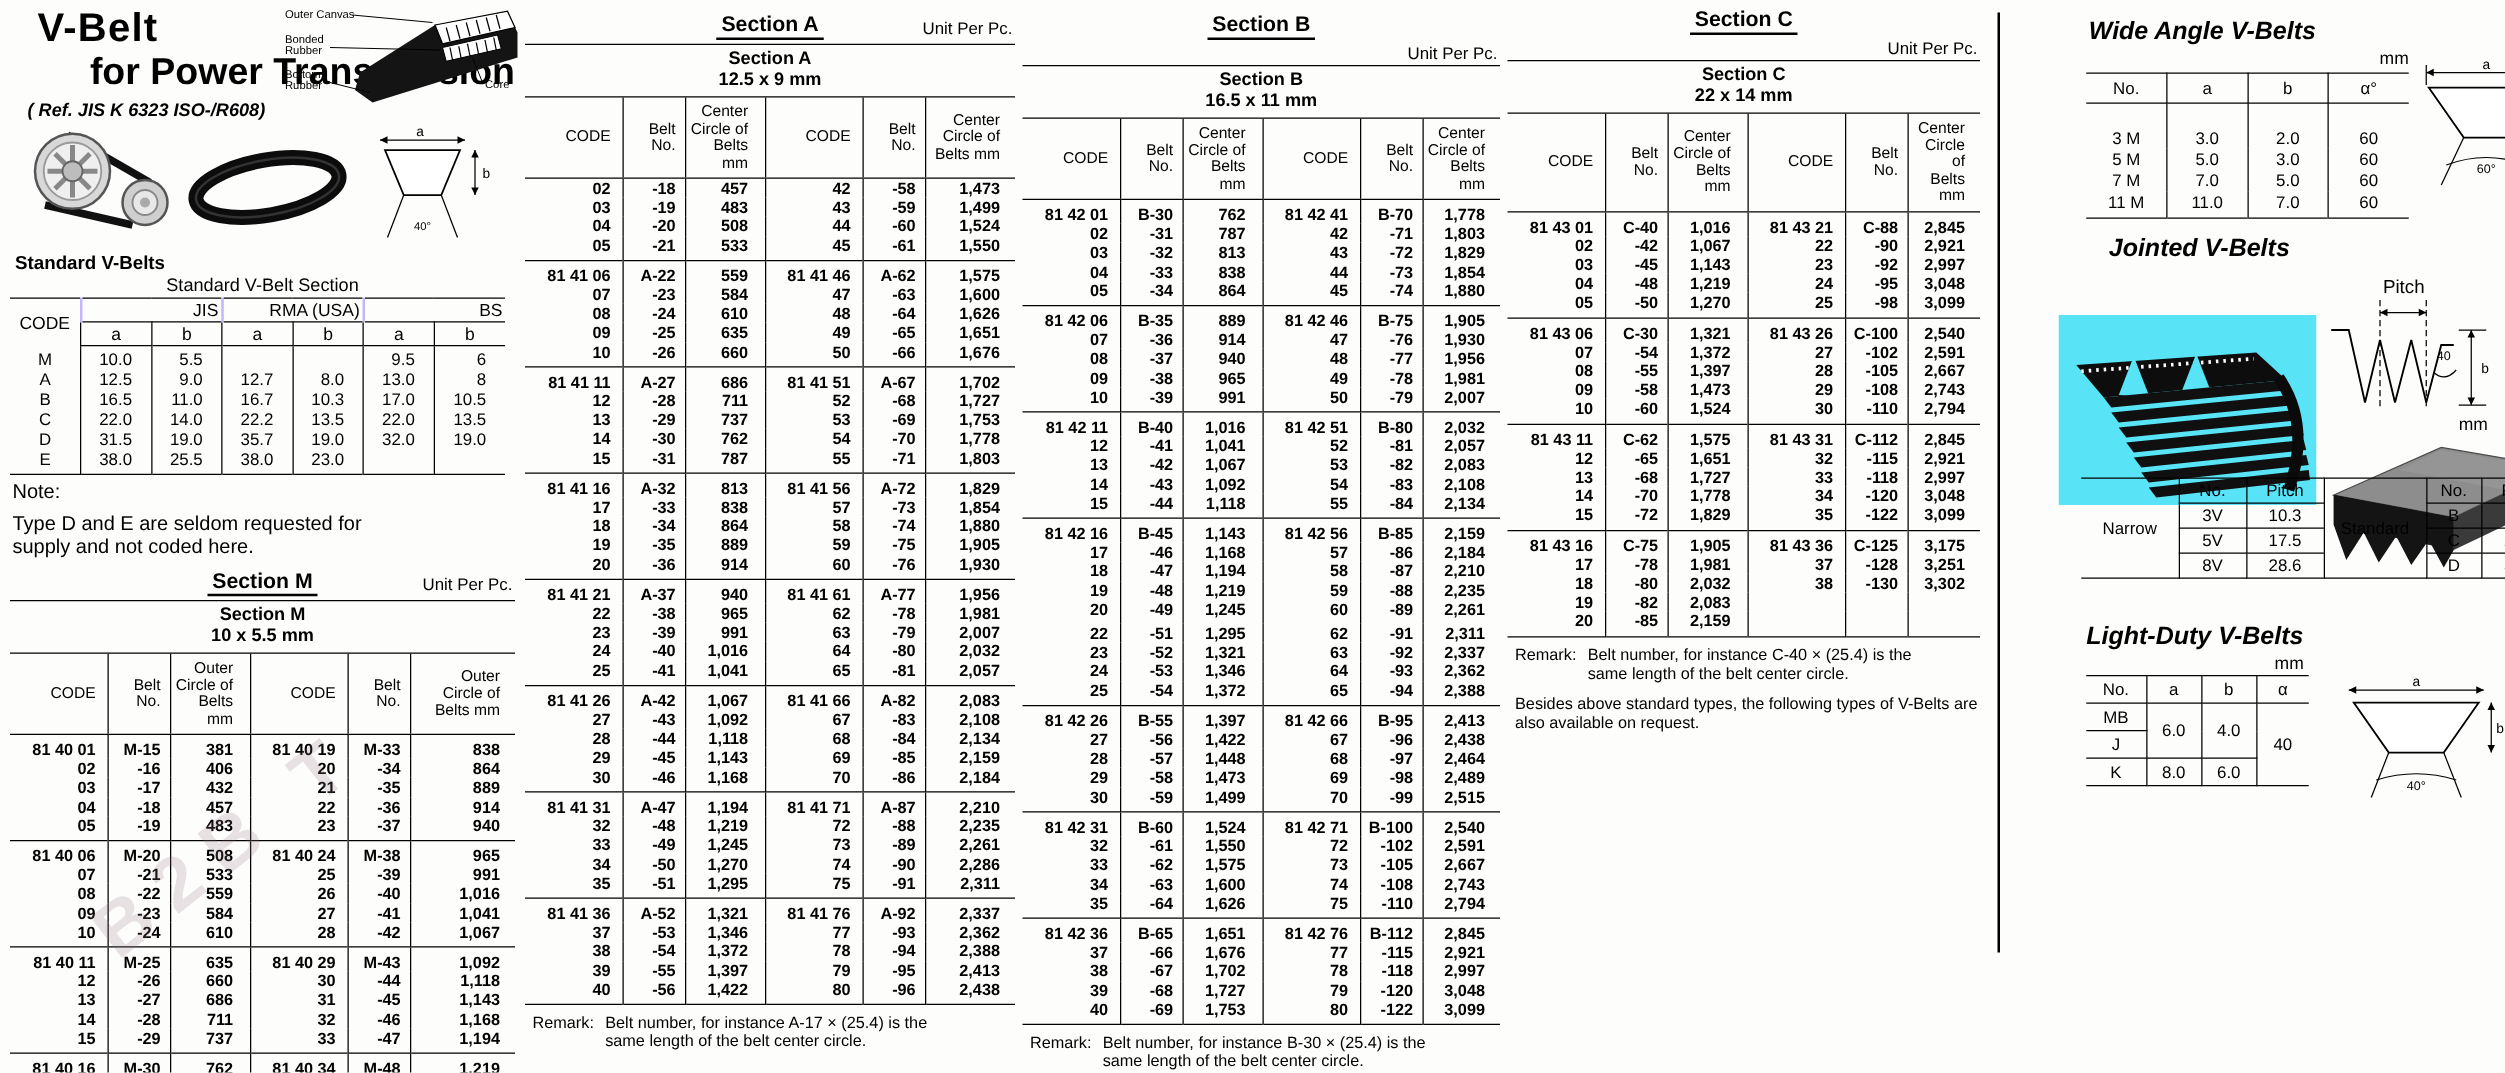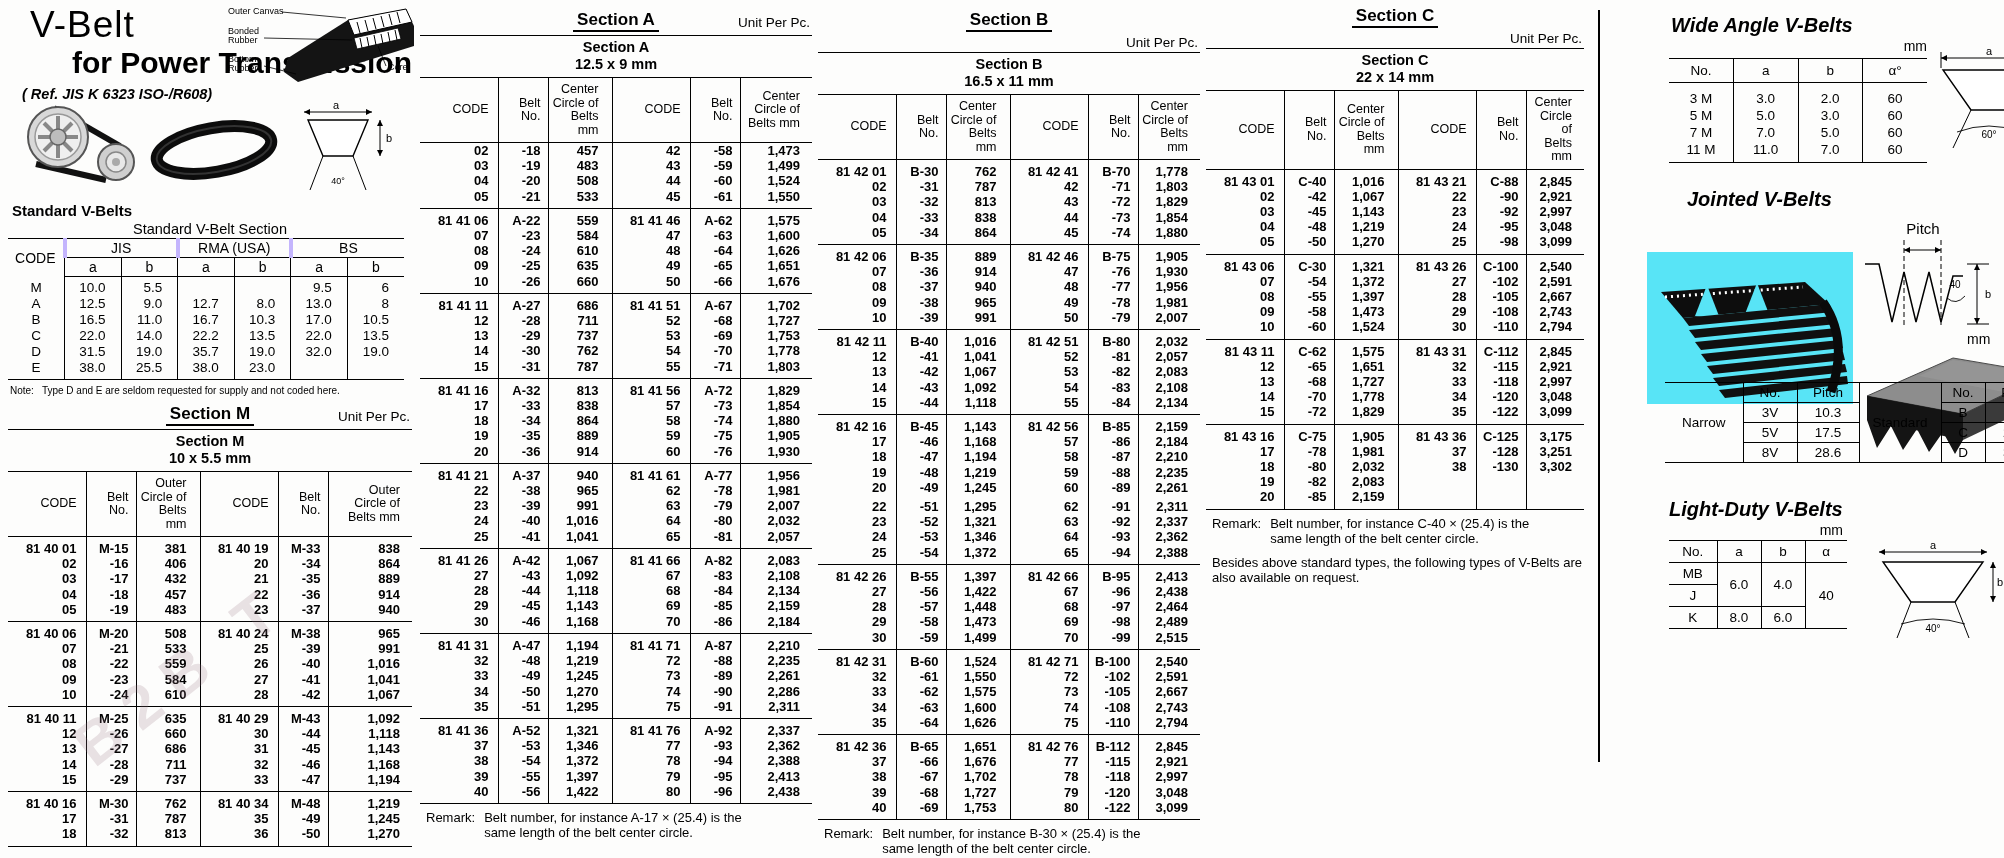--- a/index.html
+++ b/index.html
@@ -9,43 +9,43 @@
 
   .abs { position:absolute; }
 
   
   .watermark { position:absolute; left:55px; top:640px; transform:rotate(-38deg);
                font-size:60px; font-weight:bold; letter-spacing:16px;
                color:rgba(150,115,130,0.20); pointer-events:none; z-index:5; }
 
   
   #left-col { left:8px; top:4px; width:404px; }
-  .main-title { font-size:37px; font-weight:normal; padding-left:22px; letter-spacing:1px; }
+  .main-title { font-size:32px; font-weight:bold; padding-left:22px; letter-spacing:1px; }
   .main-subtitle { font-size:30px; font-weight:bold;text-align:right; }
   .ref { font-size:14.5px; font-weight:bold; font-style:italic; padding:6px 0 0 14px; }
   .cross-section { position:absolute; left:218px; top:0; }
   .images-row { position:relative; height:96px; margin-top:4px; }
   .std-heading { font-size:15px; font-weight:bold; margin:6px 0 2px 4px; }
   .std-title { text-align:center; font-size:14.5px; padding-bottom:1px; }
 
   table { border-collapse:collapse; table-layout:fixed; }
   .std-table { width:396px; border-top:1.5px solid #000; border-bottom:1.5px solid #000; }
   .std-table th { font-weight:normal; font-size:14px; padding:1px 2px; }
   .std-table tr.grp th.gh { border-bottom:1px solid #000; }
-  .std-table tr.grp th + th { border-left:4px solid #c4b5fd; }
+  .std-table tr.grp th + th { border-left:2px solid #c4b5fd;text-align:right; }
   .std-table tr.sub th { border-left:1px solid #000; border-bottom:1.5px solid #000; }
   .std-table td { font-size:13.5px; line-height:16px; }
   .std-table td + td { border-left:1px solid #000; }
   .std-table .c0 { width:62px; text-align:center; }
   .std-table .c1,.std-table .c2,.std-table .c3,.std-table .c4,.std-table .c5,.std-table .c6
     { width:55px; text-align:right; padding-right:15px; }
   .std-table tbody tr:first-child td { padding-top:3px; }
   .std-table tbody tr:last-child td { padding-bottom:3px; }
 
-  .note { display:flex; gap:8px; font-size:10px; padding:5px 0 0 2px; }
+  .note { display:flex; gap:8px; font-size:16px; padding:5px 0 0 2px;flex-direction:column; }
   .note .txt { width:320px; }
 
   
   #col-a { left:420px; top:6px; width:392px; }
   #col-b { left:818px; top:6px; width:382px; }
   #col-c { left:1206px; top:2px; width:378px; }
 
   .sec-head { position:relative; text-align:center; padding:4px 0 5px; }
   .sec-title { font-weight:bold; font-size:17px; border-bottom:2px solid #000; padding:0 4px 1px; }
   .sec-head .unit { position:absolute; right:2px; bottom:5px; font-size:13.5px; }
@@ -83,21 +83,21 @@
 
   .mini-table th, .mini-table td { border:1px solid #000; font-size:13.5px; text-align:center; }
   .mini-table th { font-weight:normal; }
   .mini-table { border-top:1.5px solid #000; border-bottom:1.5px solid #000; }
   .mini-table th:first-child, .mini-table td:first-child { border-left:none; }
   .mini-table th:last-child, .mini-table td:last-child { border-right:none; }
 
   #wide-table { width:258px; }
   #wide-table th { padding:4px 2px; }
   #wide-table td { padding:1px 2px; border-top:none; border-bottom:none; }
-  #wide-table tbody tr:first-child td { padding-top:8px; }
+  #wide-table tbody tr:first-child td { padding-top:20px; }
   #wide-table tbody tr:last-child td { padding-bottom:5px; }
 
   #narrow-table { width:382px; }
   #narrow-table th, #narrow-table td { padding:2px 3px; font-size:13.5px; }
   .vlabel { font-size:14px; }
 
   #light-table { width:178px; }
   #light-table th, #light-table td { padding:3px 2px; }
 
   .cyan-photo { position:absolute; background:#58e4f6; }

